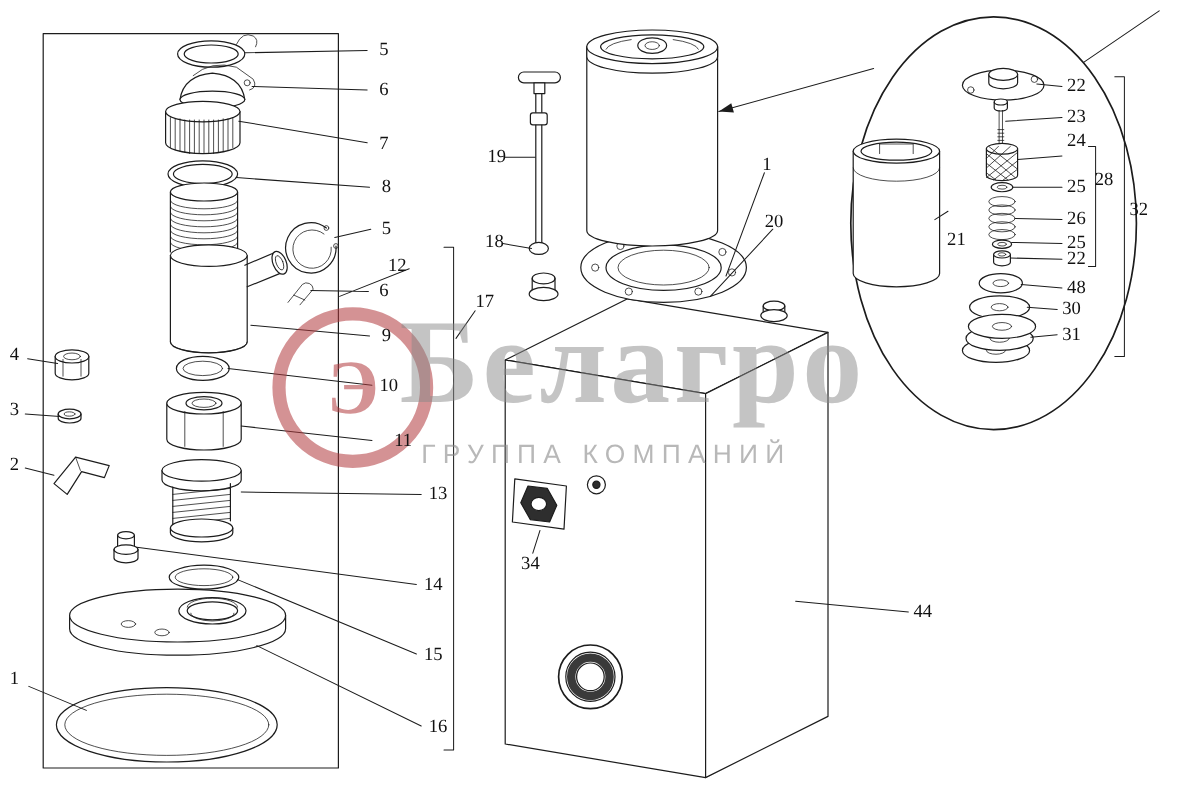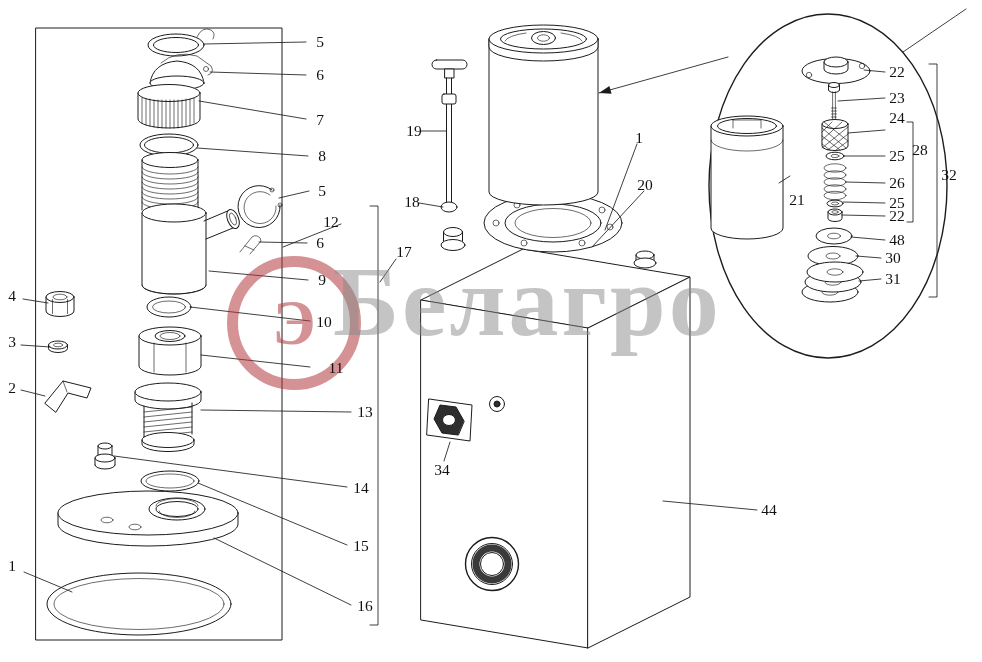--- a/index.html
+++ b/index.html
@@ -297,20 +297,21 @@
       <path class="leader" d="M907,122 L913,122 L913,222 L907,222"></path>
       <path class="leader" d="M929,64 L937,64 L937,297 L929,297"></path>
     </g>
   </svg>
 
   <div class="watermark">
     <div class="wm-logo">
       <span>Э</span>
     </div>
     <div class="wm-brand">Белагро</div>
+    <div class="wm-subtitle">ГРУППА КОМПАНИЙ</div>
   </div>
 
   <div class="callout-layer" id="callout-layer">
       <span class="callout" style="left: 320px; top: 42px;">5</span>
       <span class="callout" style="left: 320px; top: 75px;">6</span>
       <span class="callout" style="left: 320px; top: 120px;">7</span>
       <span class="callout" style="left: 322px; top: 156px;">8</span>
       <span class="callout" style="left: 322px; top: 191px;">5</span>
       <span class="callout" style="left: 320px; top: 243px;">6</span>
       <span class="callout" style="left: 322px; top: 280px;">9</span>

